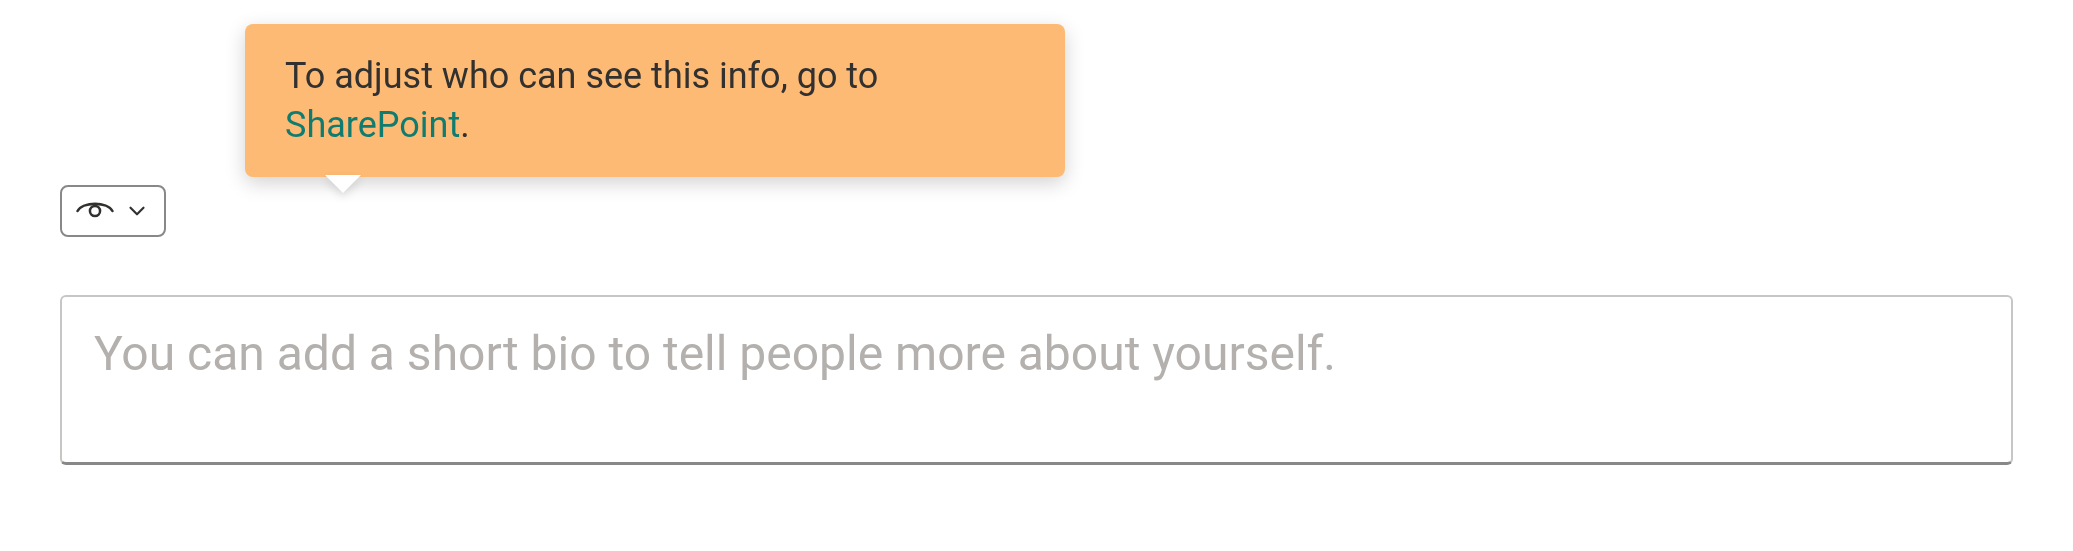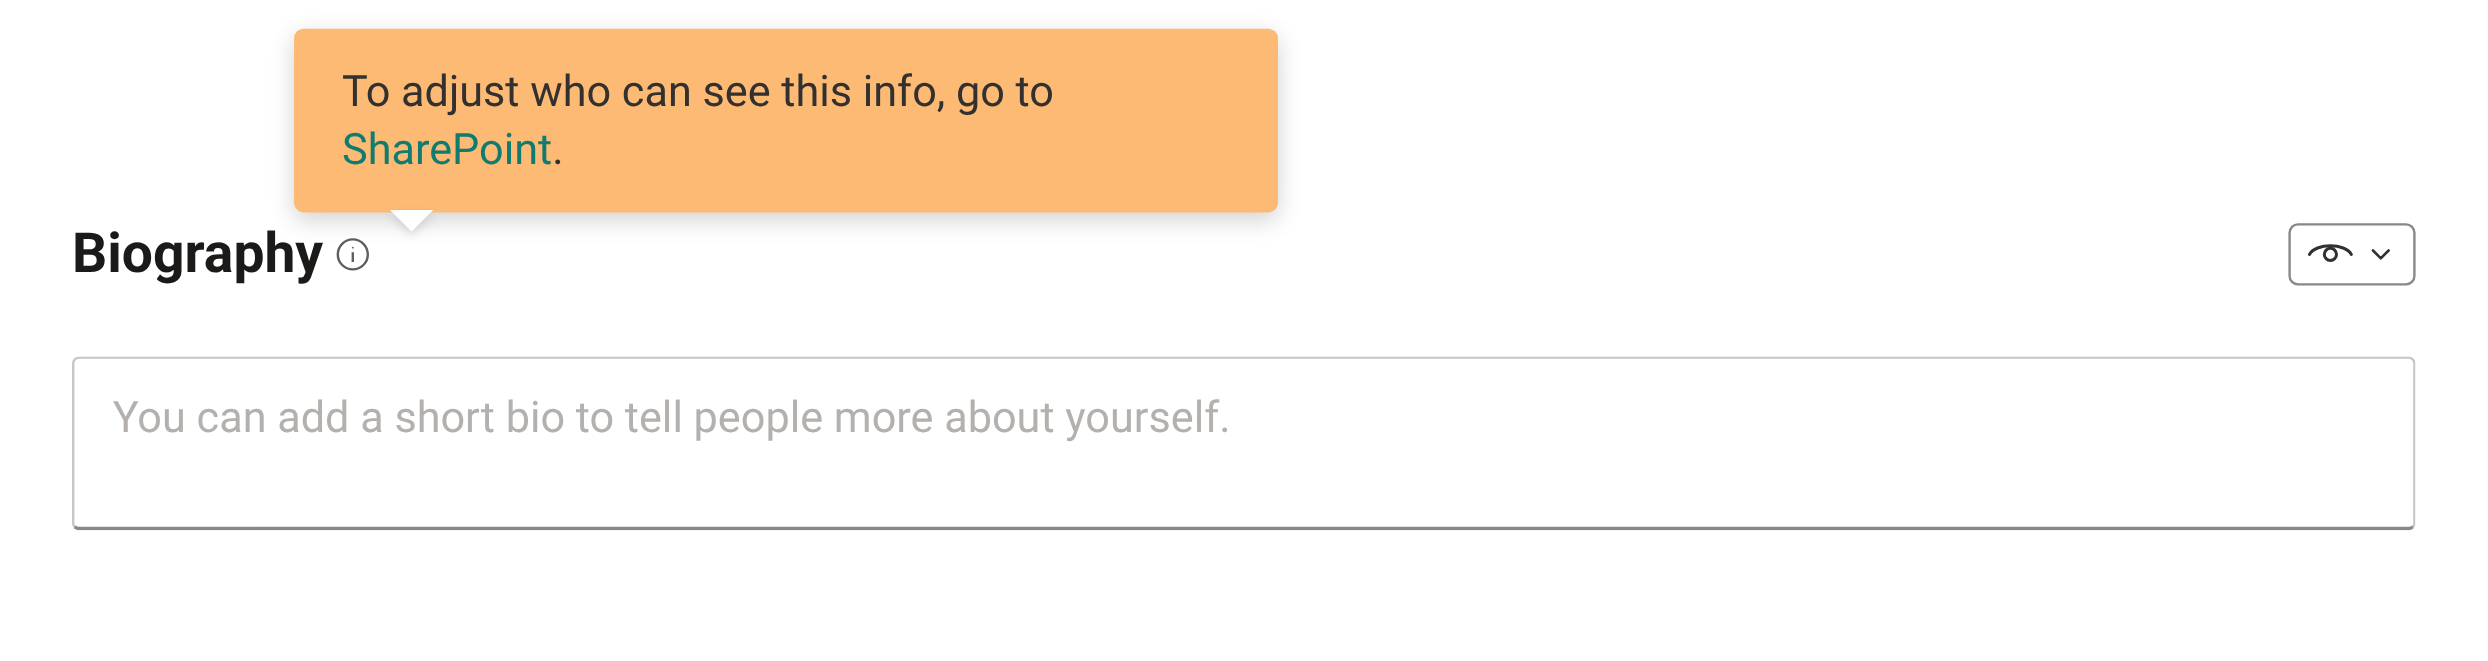--- a/index.html
+++ b/index.html
@@ -75,55 +75,45 @@
       filter: drop-shadow(0 4px 4px rgba(0,0,0,0.12));
     }
     .tooltip a {
       color: #107c6f;
       text-decoration: none;
       cursor: pointer;
     }
     .bio-input {
       margin-top: 58px;
       width: 100%;
-      height: 145px;
+      height: 170px;
       border: 2px solid #c8c6c4;
       border-bottom: 3px solid #8a8886;
       border-radius: 6px;
       padding: 28px 32px;
-      font-size: 36px;
+      font-size: 48px;
       font-family: inherit;
       color: #323130;
       resize: none;
       outline: none;
     }
     .bio-input::placeholder {
       color: #b3b0ad;
     }
   </style>
 </head>
 <body>
 
 
 
 <div class="tooltip">
   <span>To adjust who can see this info, go to </span><a>SharePoint</a><span>.</span>
 </div>
 
 <div class="field-header">
-  <div class="field-label-group">
-    <span class="field-label">Biography</span>
-    <span class="info-icon">
-      <svg width="30" height="30" viewBox="0 0 24 24" fill="none" stroke="currentColor" stroke-width="1.6">
-        <circle cx="12" cy="12" r="10"></circle>
-        <line x1="12" y1="10.5" x2="12" y2="17"></line>
-        <circle cx="12" cy="7.5" r="0.6" fill="currentColor" stroke="none"></circle>
-      </svg>
-    </span>
-  </div>
   <button class="visibility-toggle">
     <span>
       <svg width="38" height="28" viewBox="0 0 24 16" fill="none" stroke="currentColor" stroke-width="1.6" stroke-linecap="round">
         <path d="M1 8 C 4 2, 20 2, 23 8"></path>
         <circle cx="12" cy="8" r="3.2"></circle>
       </svg>
     </span>
     <span>
       <svg width="26" height="26" viewBox="0 0 24 24" fill="none" stroke="currentColor" stroke-width="2" stroke-linecap="round" stroke-linejoin="round">
         <polyline points="6 9 12 15 18 9"></polyline>

